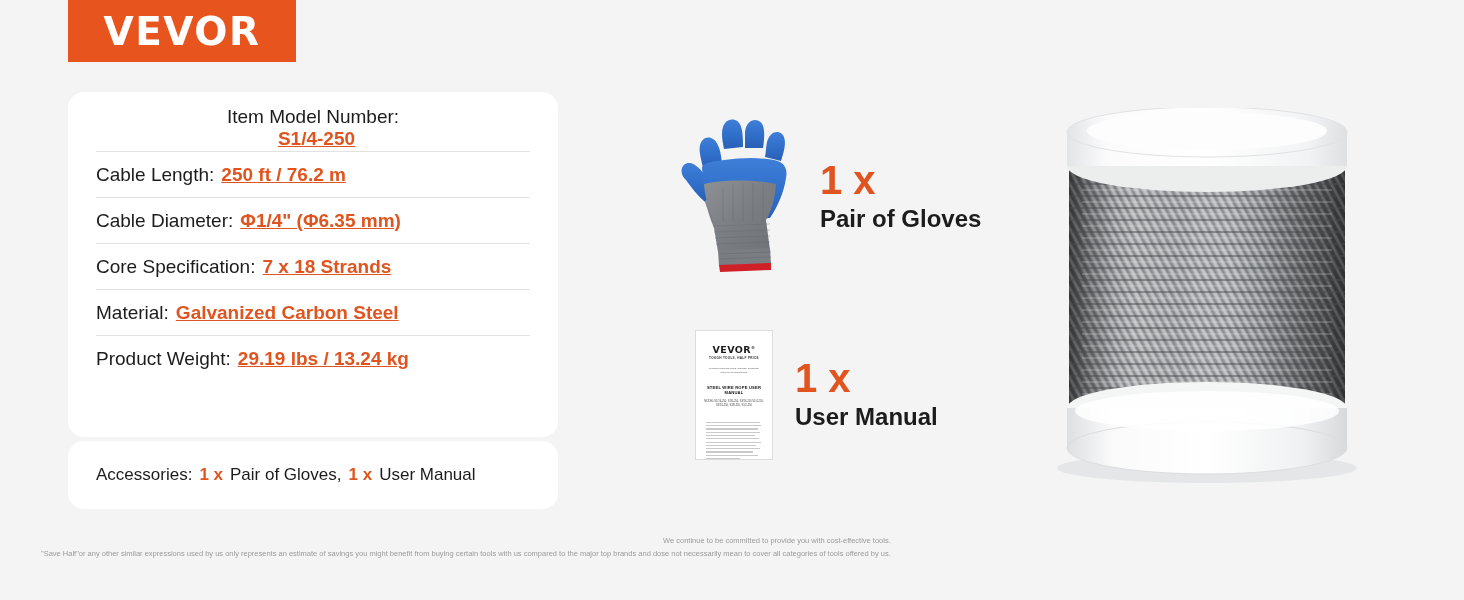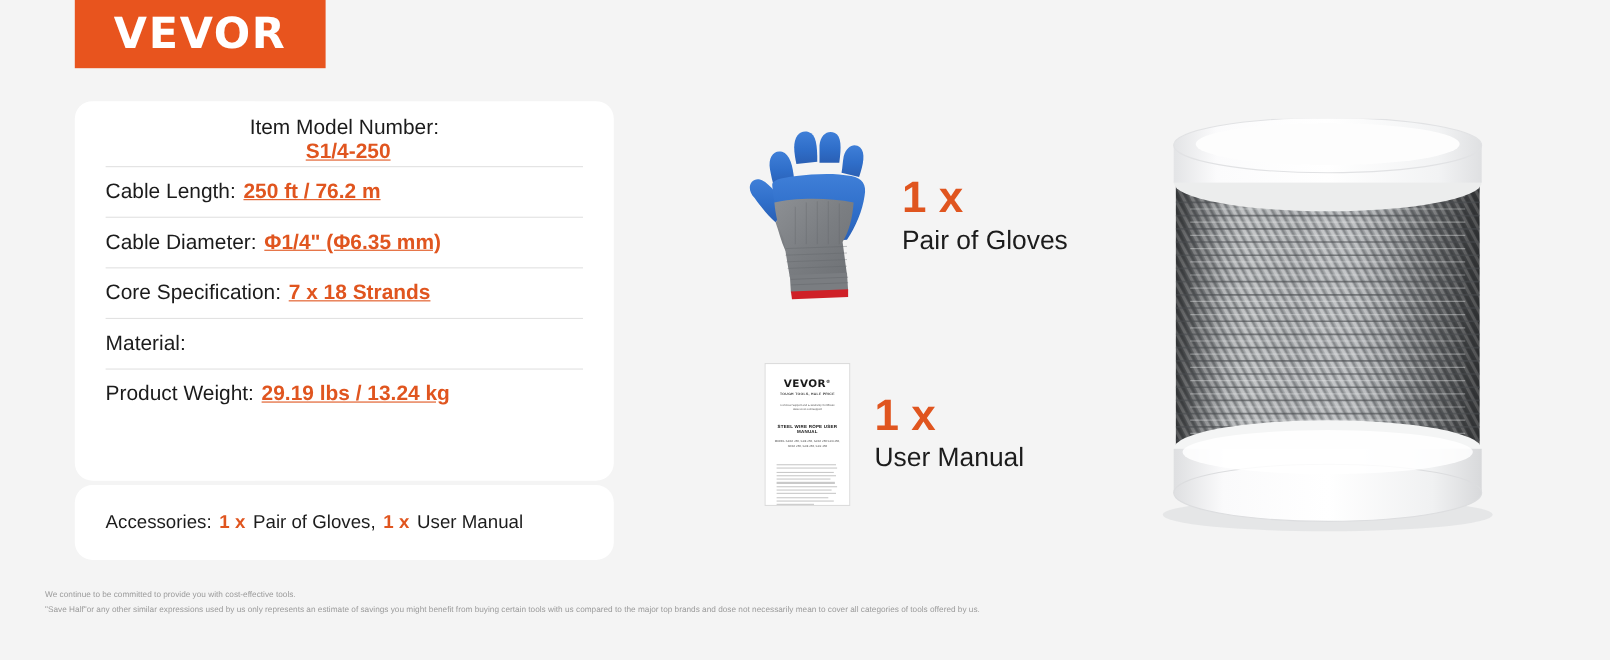--- a/index.html
+++ b/index.html
@@ -103,20 +103,21 @@
     font-size: 40px;
     font-weight: bold;
     line-height: 1.05;
   }
   .accessory-name {
     color: #1c1c1c;
     font-size: 24px;
     line-height: 1.3;
     margin-top: 2px;
     white-space: nowrap;
+    font-weight: bold;
   }
 
   
   .glove-wrap { width: 122px; height: 158px; position: relative; }
 
   
   .manual-wrap {
     width: 78px;
     height: 130px;
     background: #ffffff;
@@ -187,21 +188,21 @@
   
   .disclaimer {
     position: absolute;
     left: 41px;
     top: 534px;
     font-size: 7.5px;
     color: #9b9b9b;
     line-height: 1.75;
     font-family: "Liberation Sans", sans-serif;
   }
-  .disclaimer div { white-space: nowrap; }
+  .disclaimer div { white-space: nowrap; text-align: right; }
 </style>
 </head>
 <body>
 
 <div class="logo-block">
   <span class="logo-text">VEVOR</span>
 </div>
 
 <div class="spec-card" id="spec-card-main">
 
@@ -221,20 +222,21 @@
   </div>
 
   <div class="spec-row">
     <span class="spec-label">Core Specification:</span>
     <span class="spec-value">7 x 18 Strands</span>
   </div>
 
 
   <div class="spec-row">
     <span class="spec-label">Material:</span>
+    <span class="spec-value">Galvanized Carbon Steel</span>
   </div>
 
   <div class="spec-row">
     <span class="spec-label">Product Weight:</span>
     <span class="spec-value">29.19 lbs / 13.24 kg</span>
   </div>
 
 </div>
 
 <div class="spec-card" id="spec-card-accessories">

